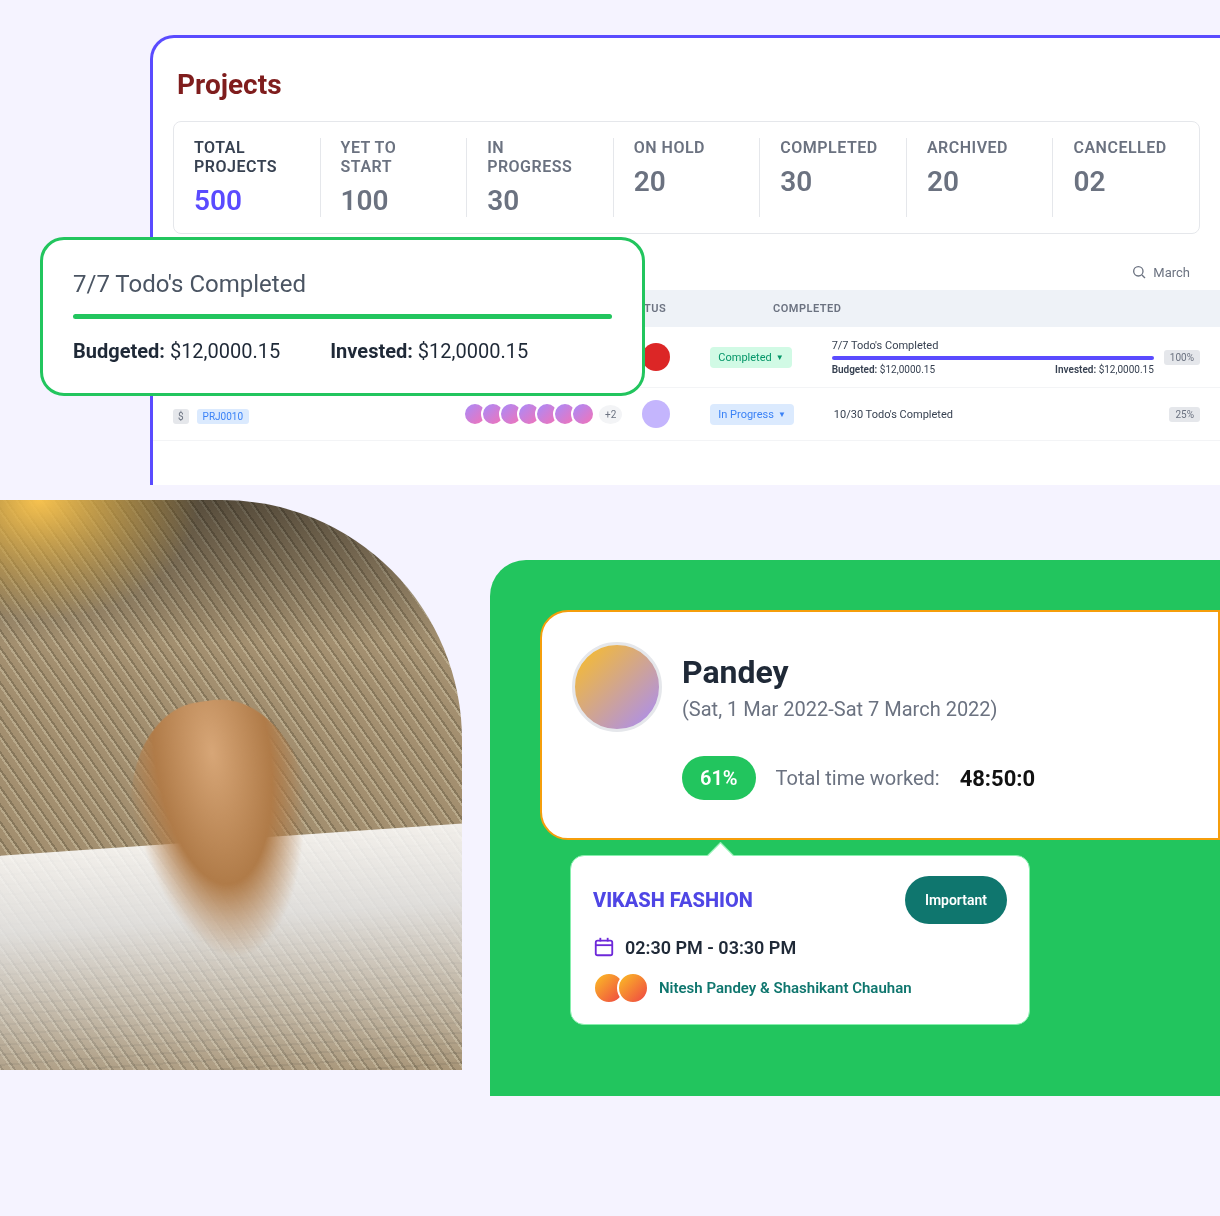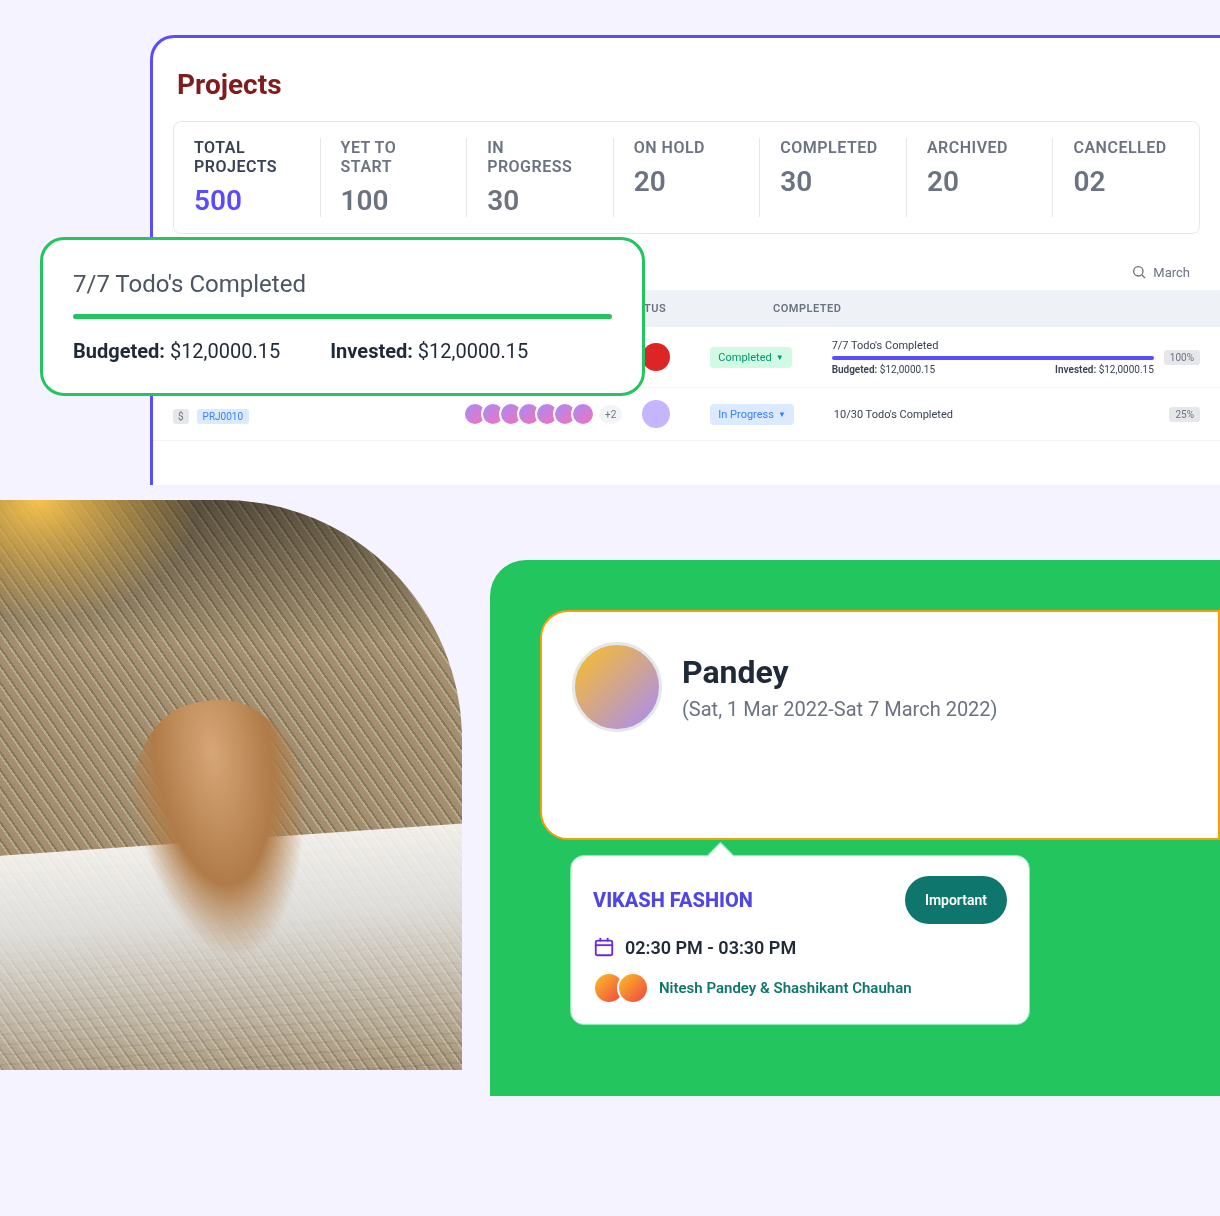--- a/index.html
+++ b/index.html
@@ -539,20 +539,25 @@
 
 <div class="green-panel">
   <div class="user-card">
     <div class="user-header">
       <div class="user-avatar"></div>
       <div>
         <div class="user-name">Pandey</div>
         <div class="user-date">(Sat, 1 Mar 2022-Sat 7 March 2022)</div>
       </div>
     </div>
+    <div class="user-stats">
+      <span class="pct-pill">61%</span>
+      <span class="time-label">Total time worked:</span>
+      <span class="time-value">48:50:0</span>
+    </div>
   </div>
 
   <div class="event-card">
     <div class="event-header">
       <span class="event-title">VIKASH FASHION</span>
       <span class="event-badge">Important</span>
     </div>
     <div class="event-time">
       <svg class="cal-icon" viewBox="0 0 24 24" fill="none" stroke="#6d28d9" stroke-width="2">
           <rect x="3" y="5" width="18" height="16" rx="2"></rect>

